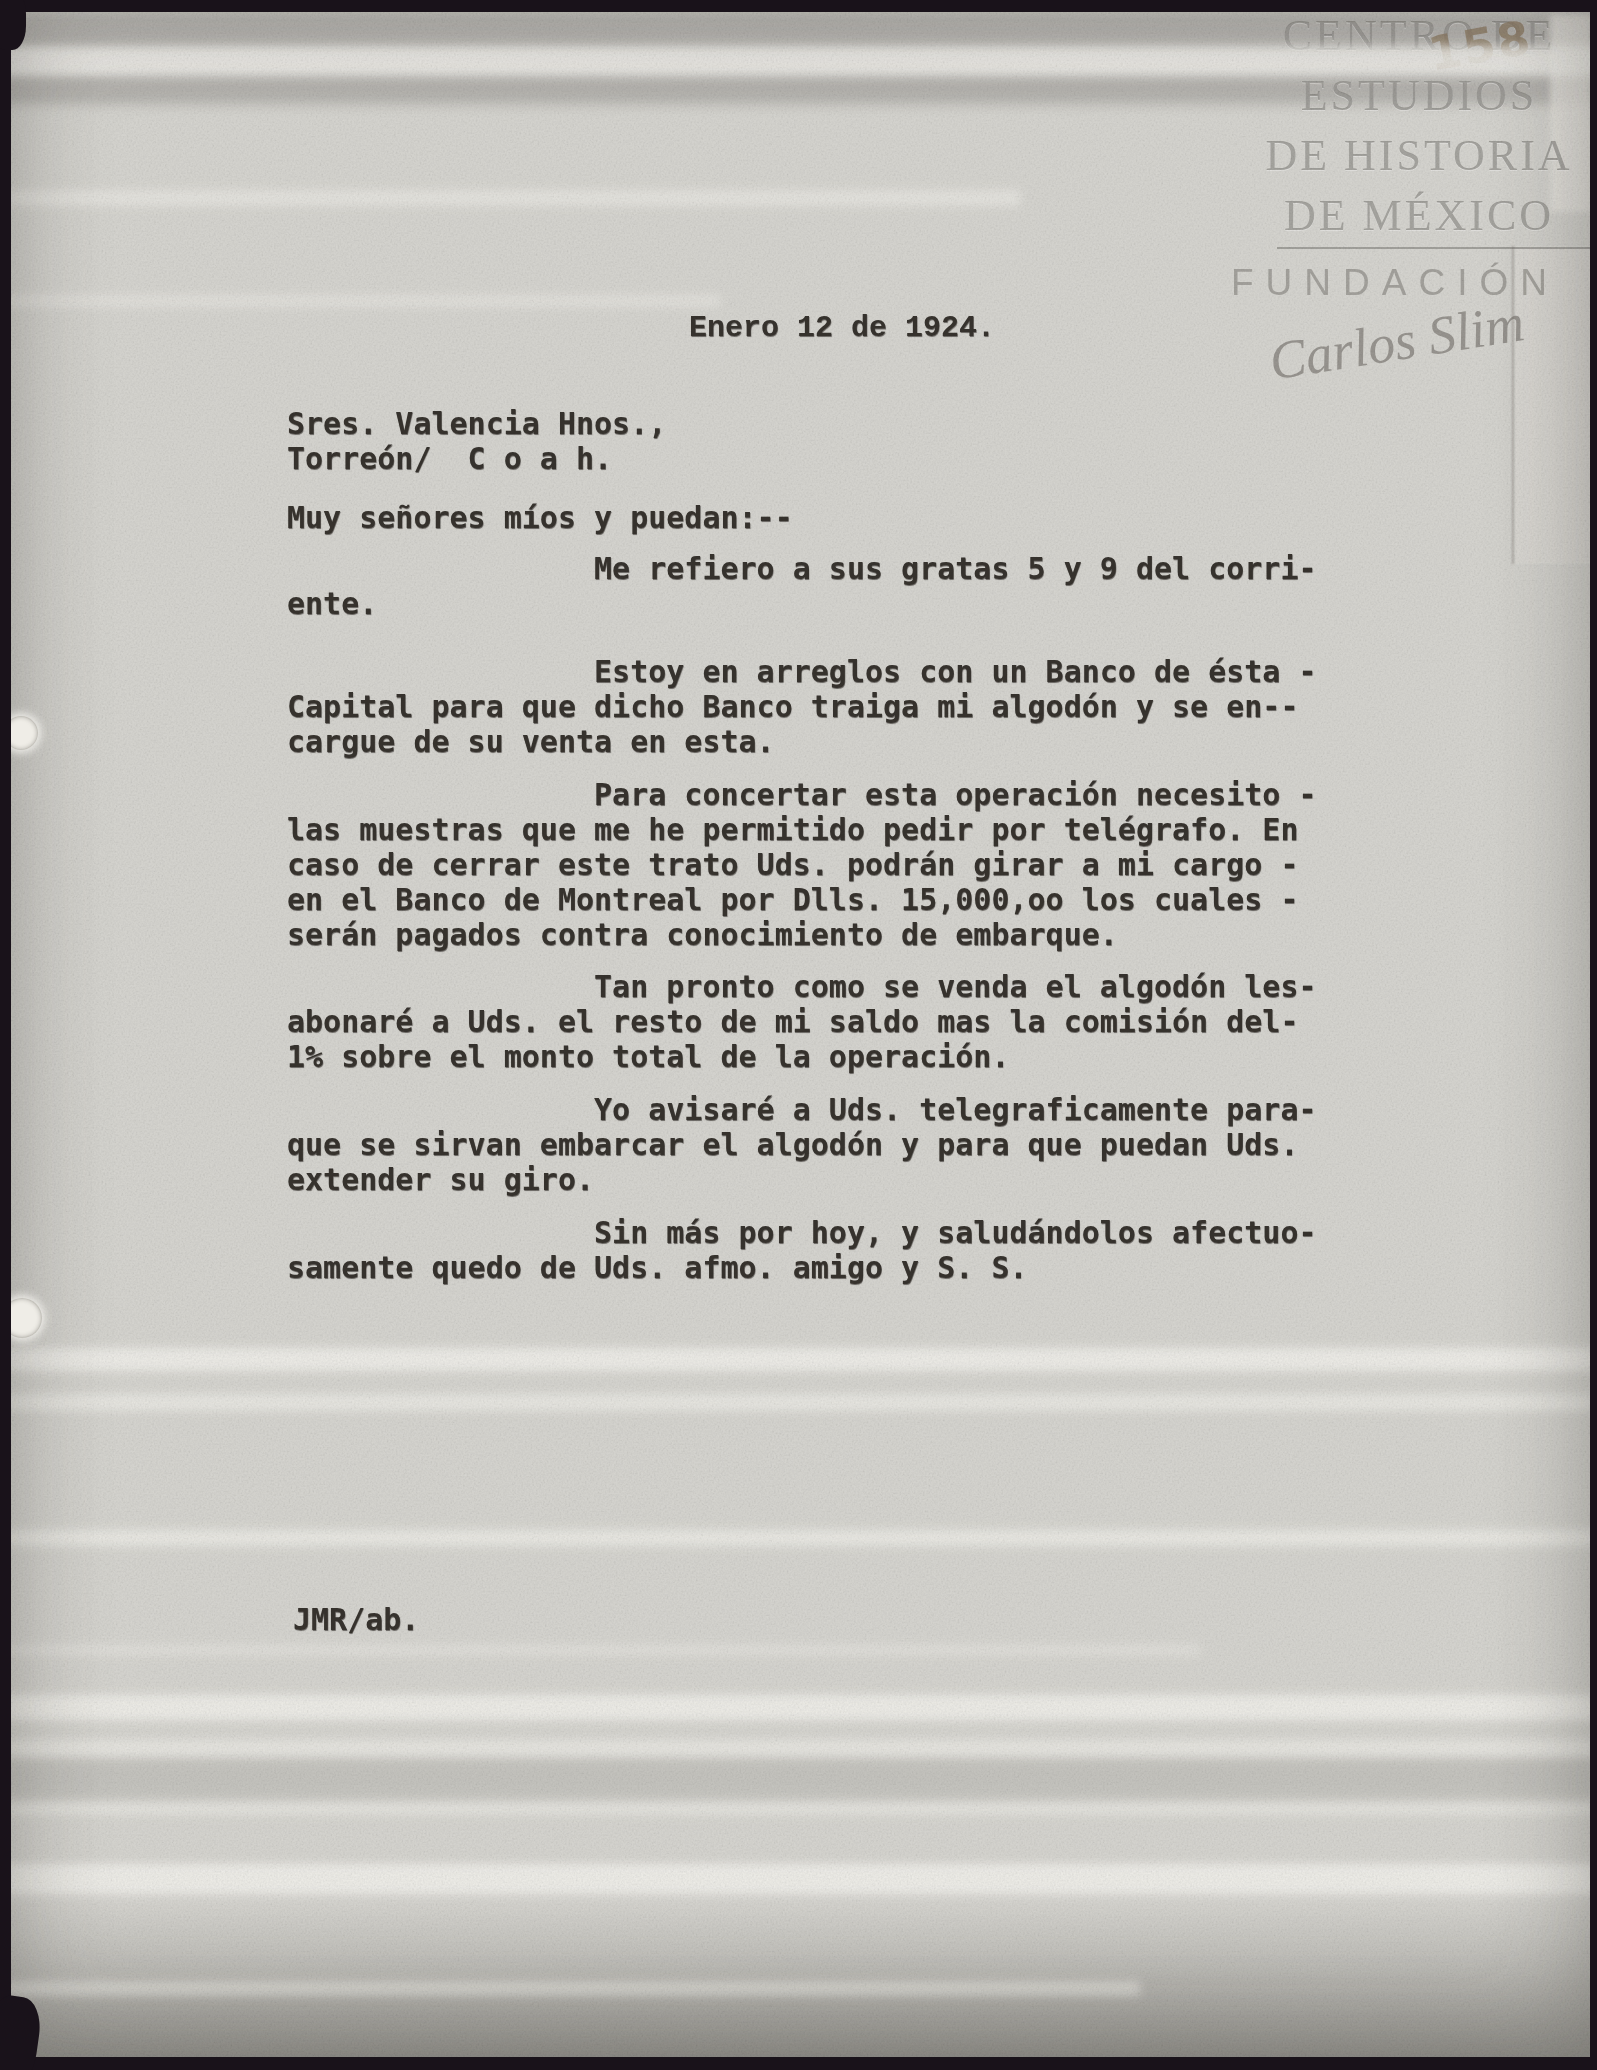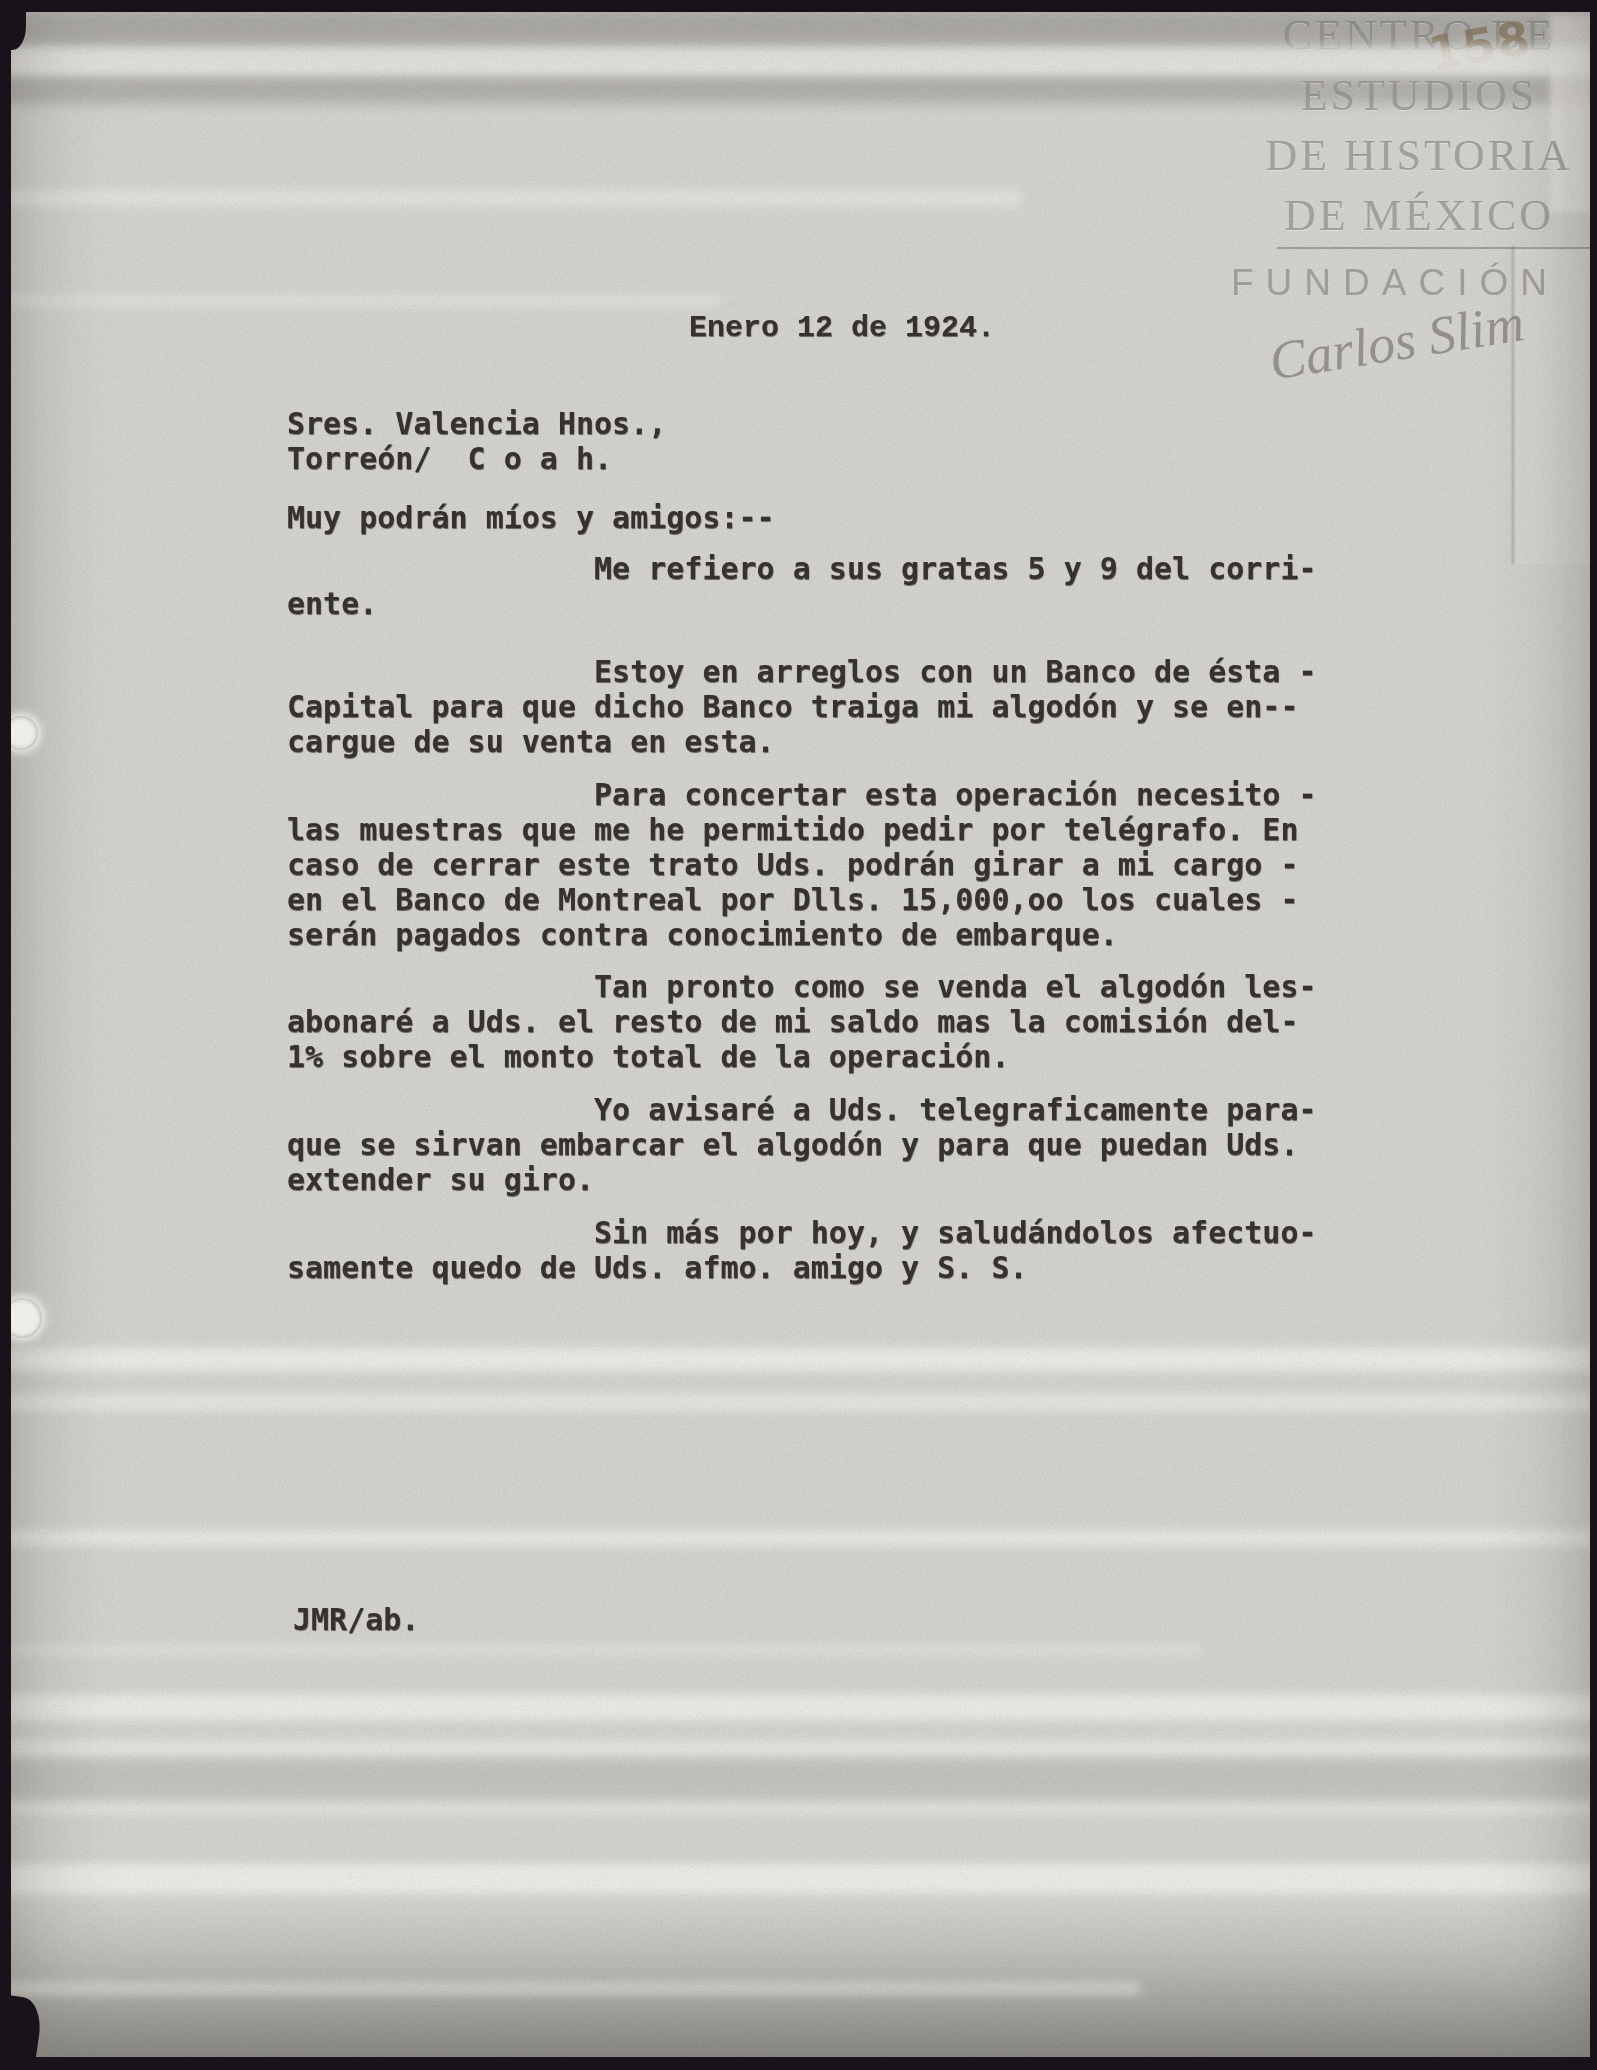--- a/index.html
+++ b/index.html
@@ -95,21 +95,21 @@
   </div>
   <div class="wm-rule"></div>
   <div class="wm-foundation">FUNDACIÓN</div>
   <div class="wm-signature">Carlos Slim</div>
 
   <div class="page-number">158</div>
 
   <pre class="type" id="letter-date">Enero 12 de 1924.</pre>
   <pre class="type" id="letter-recipient">Sres. Valencia Hnos.,
 Torreón/  C o a h.</pre>
-  <pre class="type" id="letter-salutation">Muy podrán míos y amigos:--</pre>
+  <pre class="type" id="letter-salutation">Muy señores míos y puedan:--</pre>
   <pre class="type" id="letter-p1">                 Me refiero a sus gratas 5 y 9 del corri-
 ente.</pre>
   <pre class="type" id="letter-p2">                 Estoy en arreglos con un Banco de ésta -
 Capital para que dicho Banco traiga mi algodón y se en--
 cargue de su venta en esta.</pre>
   <pre class="type" id="letter-p3">                 Para concertar esta operación necesito -
 las muestras que me he permitido pedir por telégrafo. En
 caso de cerrar este trato Uds. podrán girar a mi cargo -
 en el Banco de Montreal por Dlls. 15,000,oo los cuales -
 serán pagados contra conocimiento de embarque.</pre>

